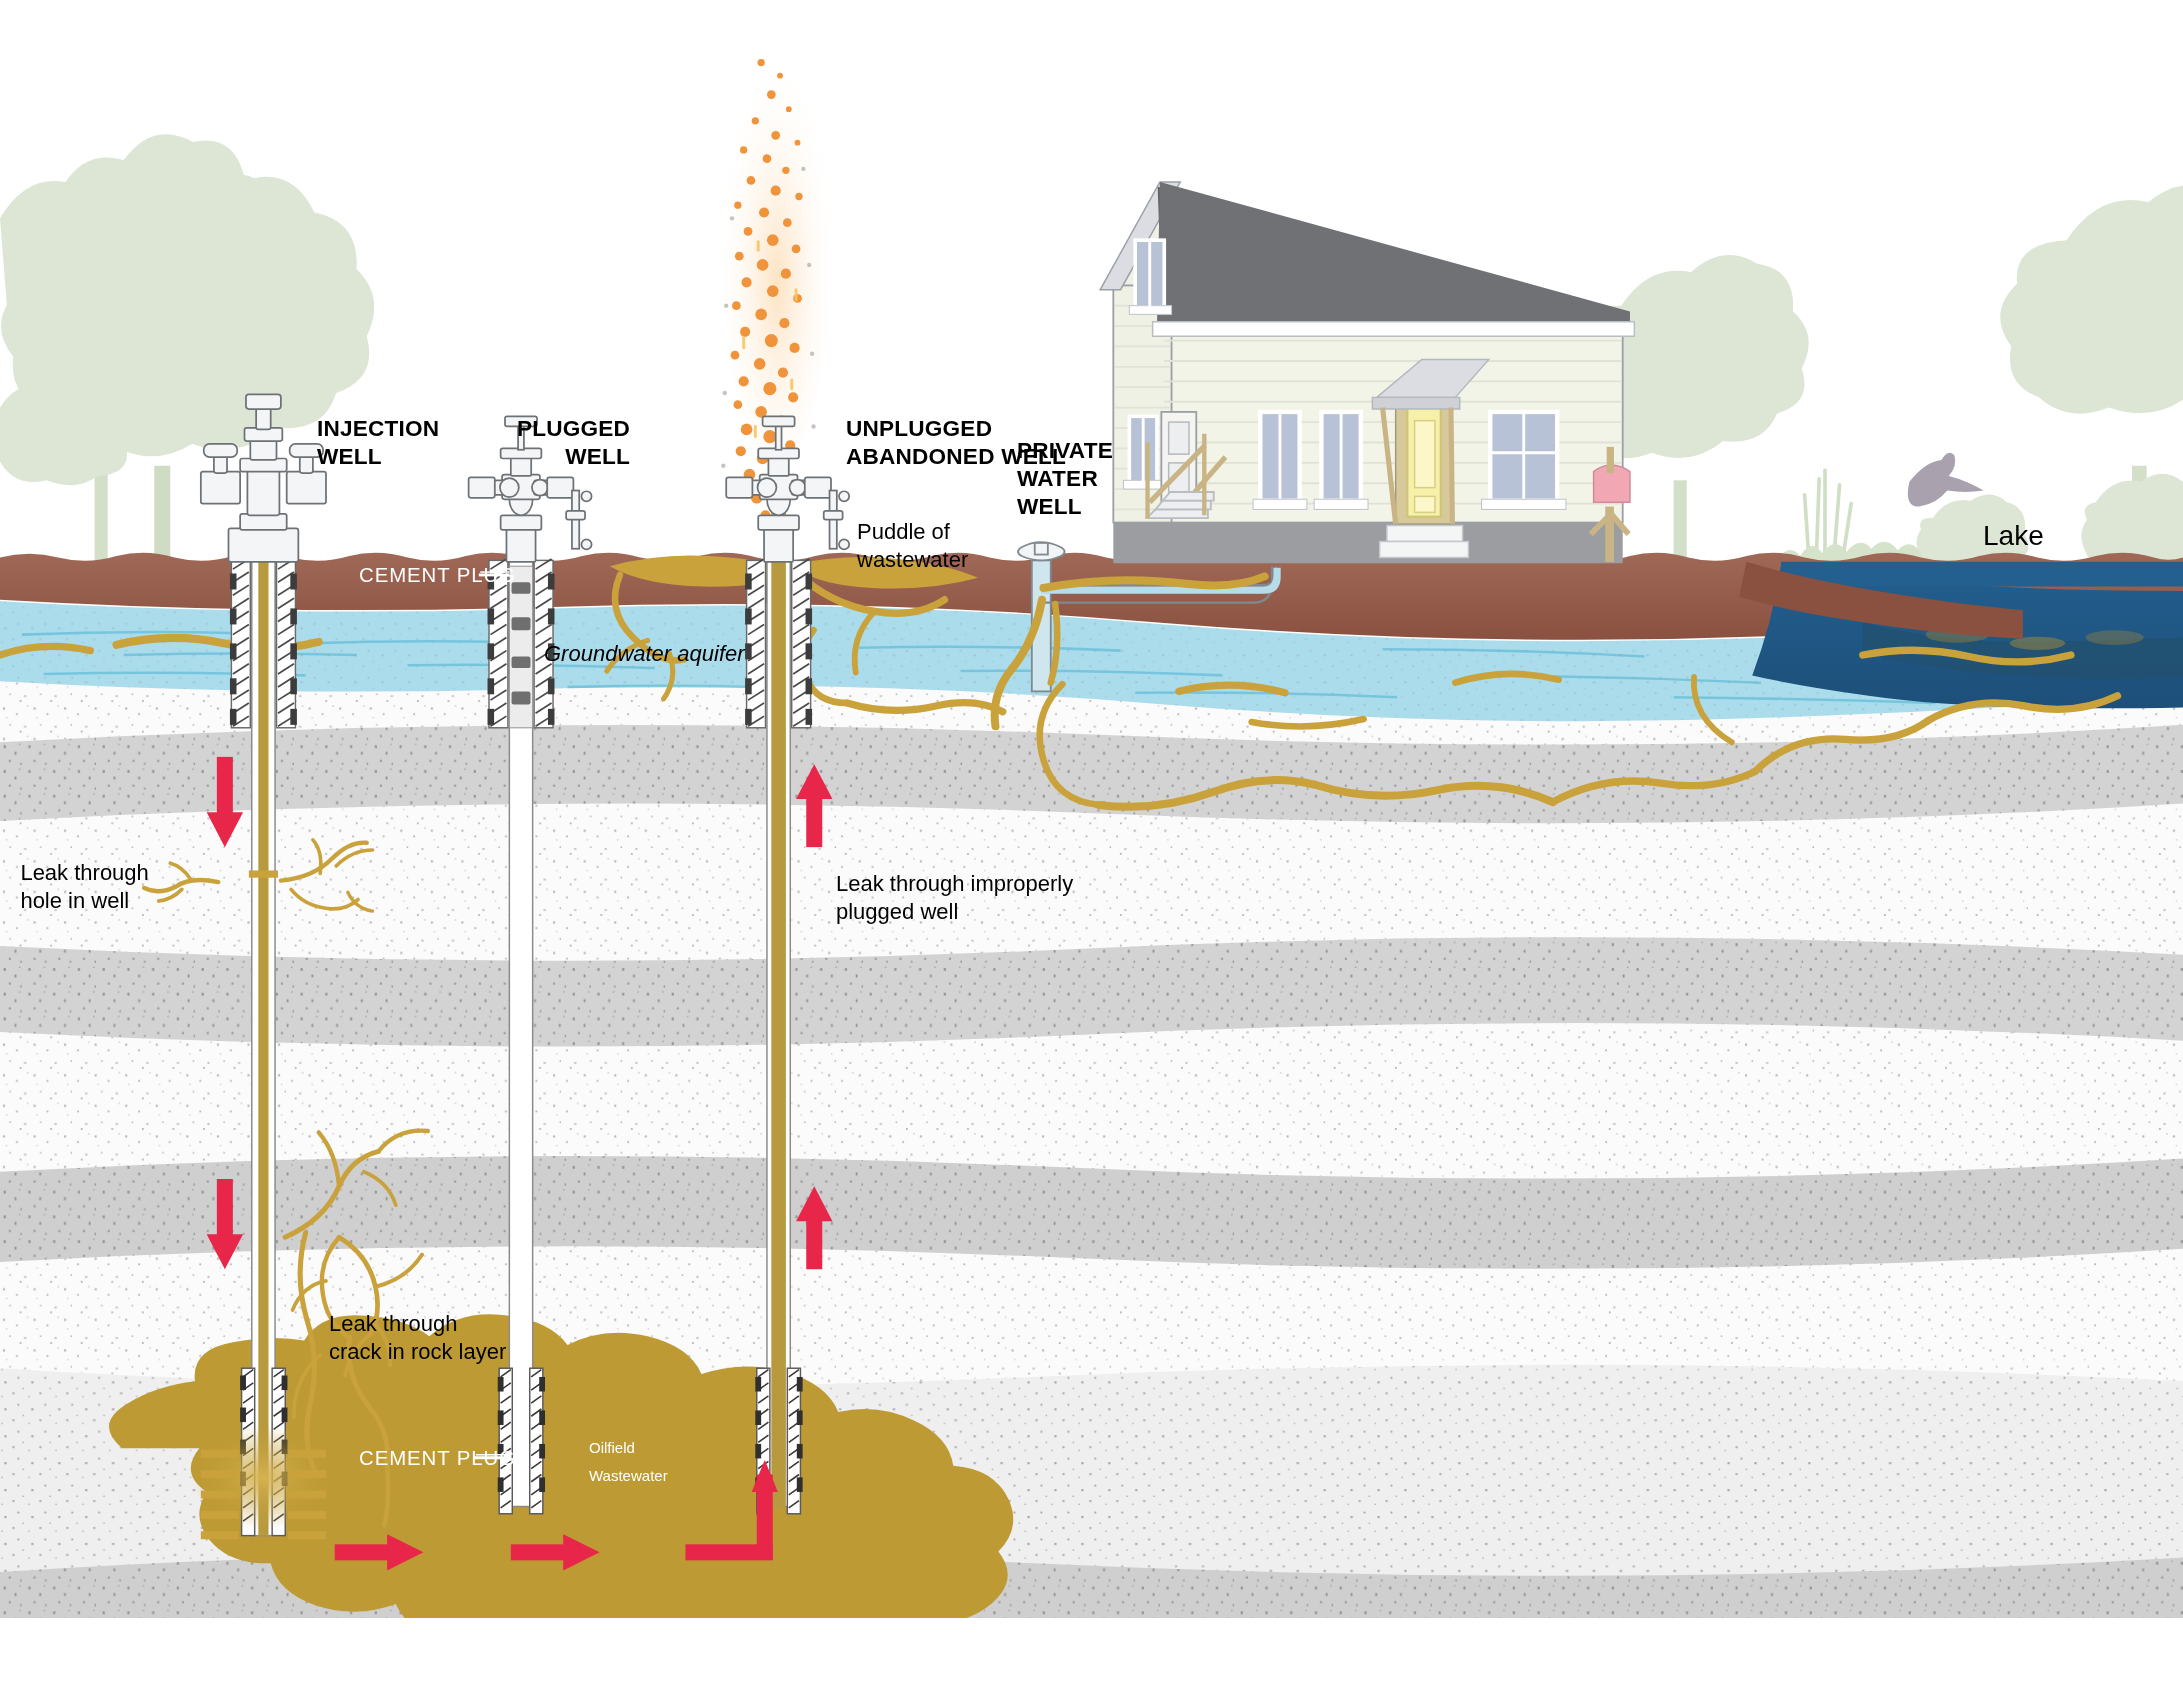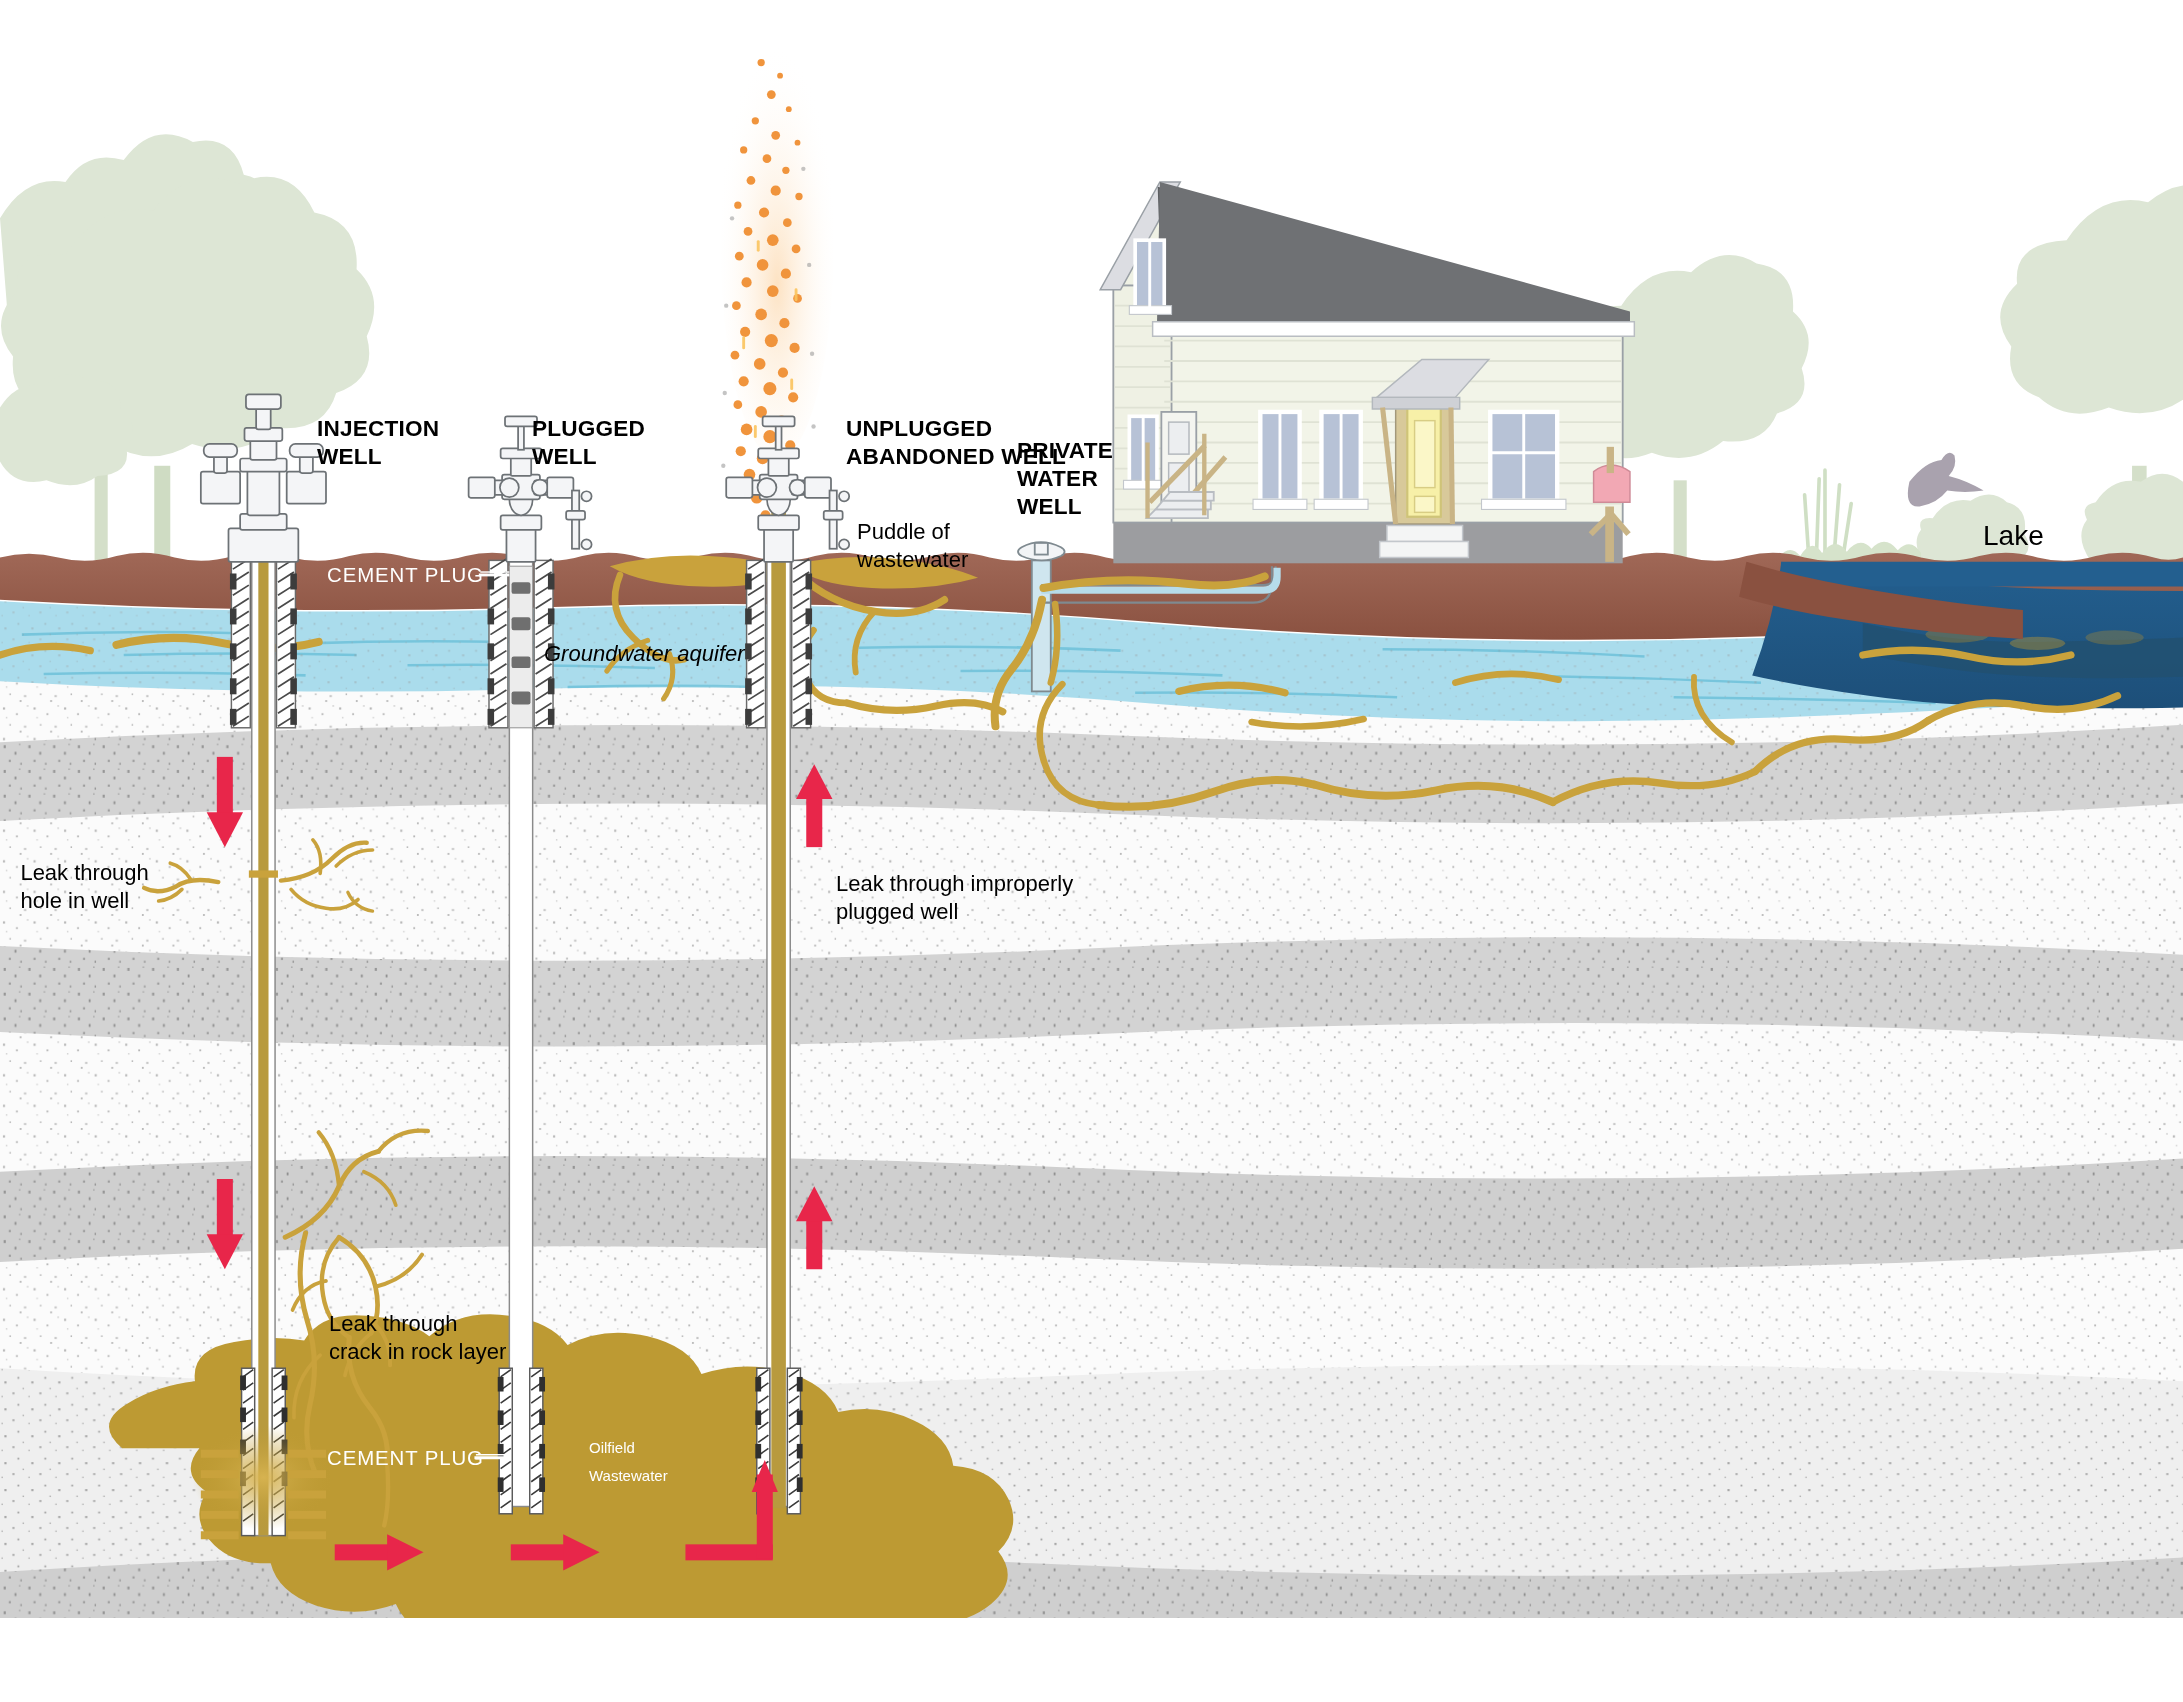--- a/index.html
+++ b/index.html
@@ -2,21 +2,21 @@
 <html style="font-size:11.6px"><head>
 <meta charset="utf-8">
 <style>
   html,body{margin:0;padding:0;background:#fff;}
   body{width:2183px;height:1703px;overflow:hidden;font-family:"Liberation Sans",sans-serif;}
   #stage{position:relative;width:2183px;height:1618px;overflow:hidden;background:#ffffff;}
   svg.full{position:absolute;left:0;top:0;width:2183px;height:1703px;}
   .lbl{position:absolute;color:#000;white-space:pre;}
   .cap-bold{font-weight:bold;font-size:22.6px;line-height:28px;letter-spacing:0.2px;}
   .cap-reg{font-size:22px;line-height:28px;}
-  .cap-white{font-size:20.4px;line-height:26px;color:#ffffff;letter-spacing:0.9px;}
+  .cap-white{font-size:20.4px;line-height:26px;color:#ffffff;letter-spacing:0.9px;margin-left:32px;}
   .cap-white-sm{font-size:15px;line-height:28px;color:#ffffff;}
   .lake-lbl{font-size:28px;}
 </style>
 </head>
 <body>
 
 <div id="stage">
 
   <svg class="full" viewBox="0 0 3000 2340" preserveAspectRatio="none">
     <defs>
@@ -658,21 +658,21 @@
         <path d="M660 786 L700 786" stroke-width="2"></path>
         <path d="M652 2003 L700 2003"></path>
         <path d="M654 1999 L700 1999" stroke-width="2"></path>
       </g>
 
     </g>
   </svg>
 
   <div class="lbl cap-bold" style="left:317px;top:415px;">INJECTION
 WELL</div>
-  <div class="lbl cap-bold" style="left:532px;top:415px;">PLUGGED
+  <div class="lbl cap-bold" style="left:517px;top:415px;text-align:right;">PLUGGED
 WELL</div>
   <div class="lbl cap-bold" style="left:814px;top:415px;margin-left:32px;">UNPLUGGED
 ABANDONED WELL</div>
   <div class="lbl cap-bold" style="left:1017px;top:437px;">PRIVATE
 WATER
 WELL</div>
 
   <div class="lbl cap-white" style="left:327px;top:562px;">CEMENT PLUG</div>
   <div class="lbl cap-reg" style="left:544px;top:640px;font-style:italic;">Groundwater aquifer</div>
   <div class="lbl cap-reg" style="left:857px;top:502px;margin-top:16px;">Puddle of

